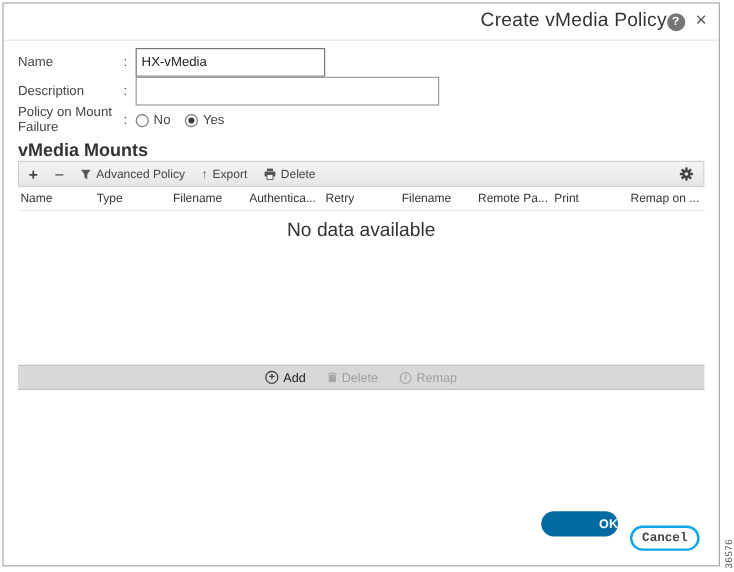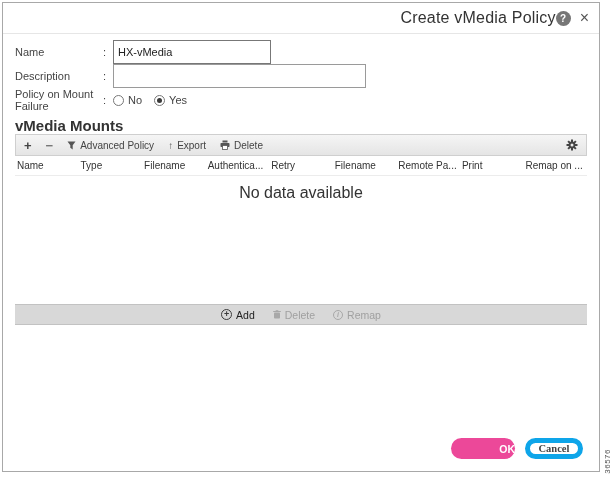--- a/index.html
+++ b/index.html
@@ -57,25 +57,25 @@
   .ab-btn { display:flex; align-items:center; gap:4px; color:#222; cursor:pointer; }
   .ab-btn.disabled { color:#a0a0a0; }
   .circle-plus { width:11px; height:11px; border:1px solid #3c3c3c; border-radius:50%;
                  color:#3c3c3c; font-size:9px; font-weight:bold; display:inline-flex;
                  align-items:center; justify-content:center; line-height:1; }
   .circle-i { width:10px; height:10px; border:1px solid #a8a8a8; border-radius:50%;
               color:#a8a8a8; font-size:7px; font-weight:bold; font-style:italic;
               display:inline-flex; align-items:center; justify-content:center; line-height:1; }
 
   .footer { position:absolute; right:16px; bottom:12px; display:flex; gap:10px; }
-  .btn-ok { min-width:46px; height:21px; border:none; border-radius:11px; background:#ec4899;
+  .btn-ok { min-width:46px; height:21px; border:none; border-radius:11px; background:#0369a1;
             color:#fff; font-size:10.5px; font-weight:bold; font-family:inherit; cursor:pointer;padding-left:48px; }
-  .btn-cancel { min-width:58px; height:21px; border:5px solid #0ea5e9; border-radius:11px;
+  .btn-cancel { min-width:58px; height:21px; border:2px solid #0ea5e9; border-radius:11px;
                 background:#fff; color:#444; font-size:10.5px; font-weight:bold;
-                font-family:Liberation Serif, serif; cursor:pointer; }
+                font-family:Liberation Mono, monospace; cursor:pointer;margin-top:12px; }
 
   .figure-number { position:absolute; right:0; bottom:3px; font-size:8px; color:#555;
                    writing-mode:vertical-rl; transform:rotate(180deg); letter-spacing:.5px; }
 </style>
 </head>
 <body>
 
 <div class="stage">
   <div class="dialog">
 

